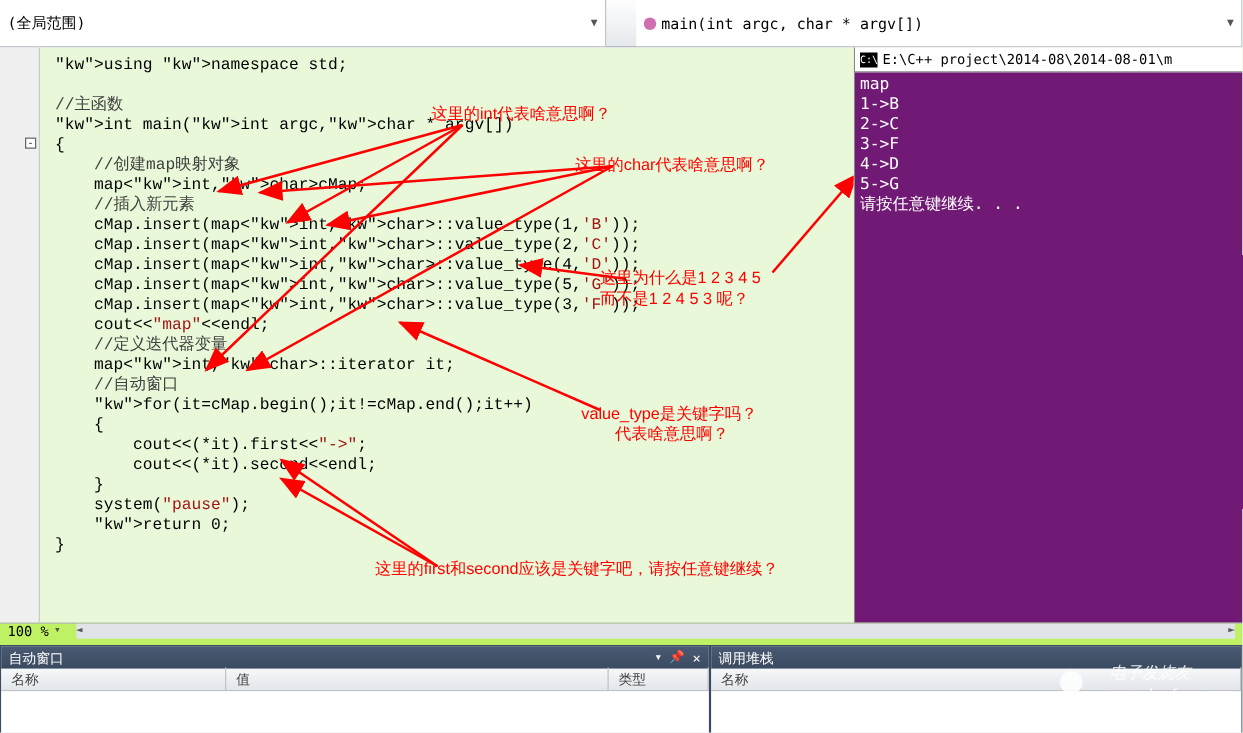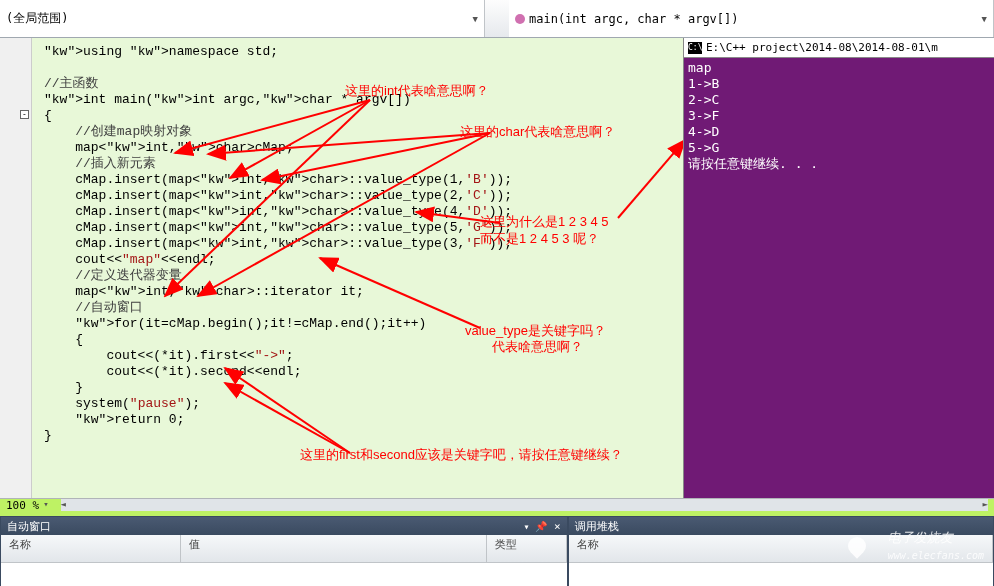--- a/index.html
+++ b/index.html
@@ -179,26 +179,27 @@
   background:linear-gradient(#4a5a72,#3a4a60);
   color:#fff;
   font-size:11px;
   display:flex;
   align-items:center;
   padding:0 6px;
 }
 .panel-title .pin { margin-left:auto; font-size:10px; }
 .panel-title .close { margin-left:6px; font-size:11px; }
 .panel-header {
-  height:28px;
+  height:18px;
   display:flex;
   background:linear-gradient(#f6f8fa,#e2e6ea);
   border-bottom:1px solid #c0c4c8;
   font-size:11px;
   color:#444;
+  align-items:center;
 }
 .panel-header .col {
   padding:2px 8px;
   border-right:1px solid #c0c4c8;
 }
 .panel-body {
   flex:1;
   background:#fff;
 }
 

